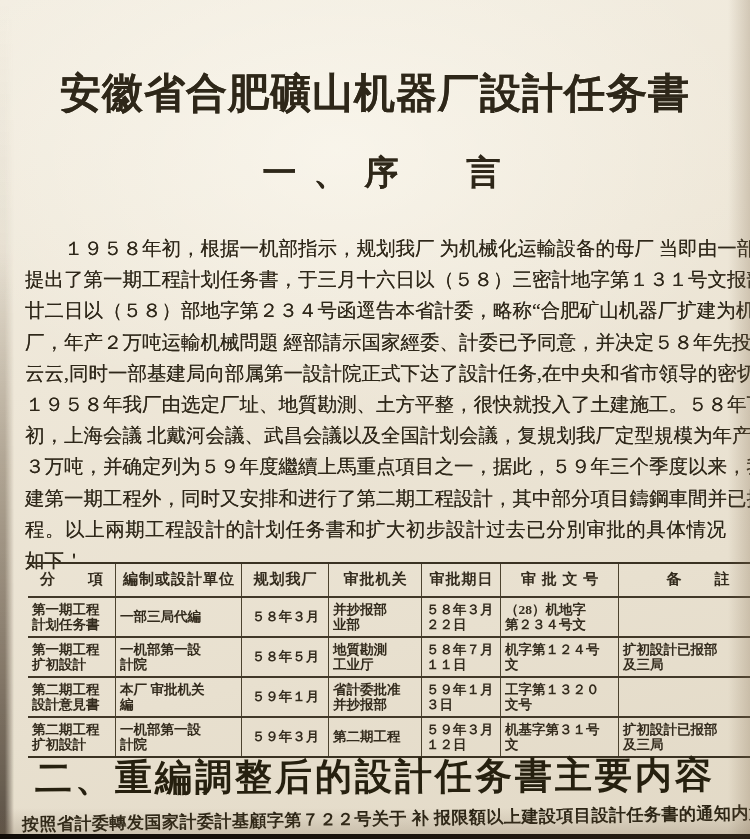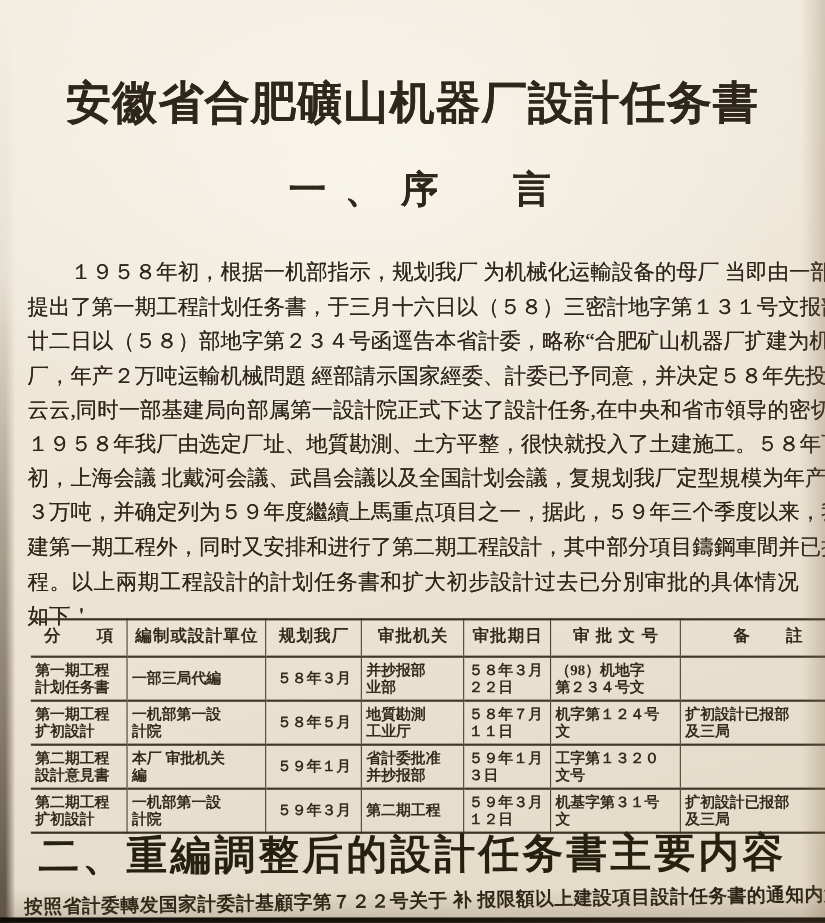--- a/index.html
+++ b/index.html
@@ -129,21 +129,21 @@
     <tbody id="table-body">
         <tr>
           <td>第一期工程
 計划任务書</td>
           <td>一部三局代編</td>
           <td class="c">５８年３月</td>
           <td>并抄报部
 业部</td>
           <td>５８年３月
 ２２日</td>
-          <td>（98）机地字
+          <td>（28）机地字
 第２３４号文</td>
           <td></td>
         </tr>
         <tr>
           <td>第一期工程
 扩初設計</td>
           <td>一机部第一設
 計院</td>
           <td class="c">５８年５月</td>
           <td>地質勘測

